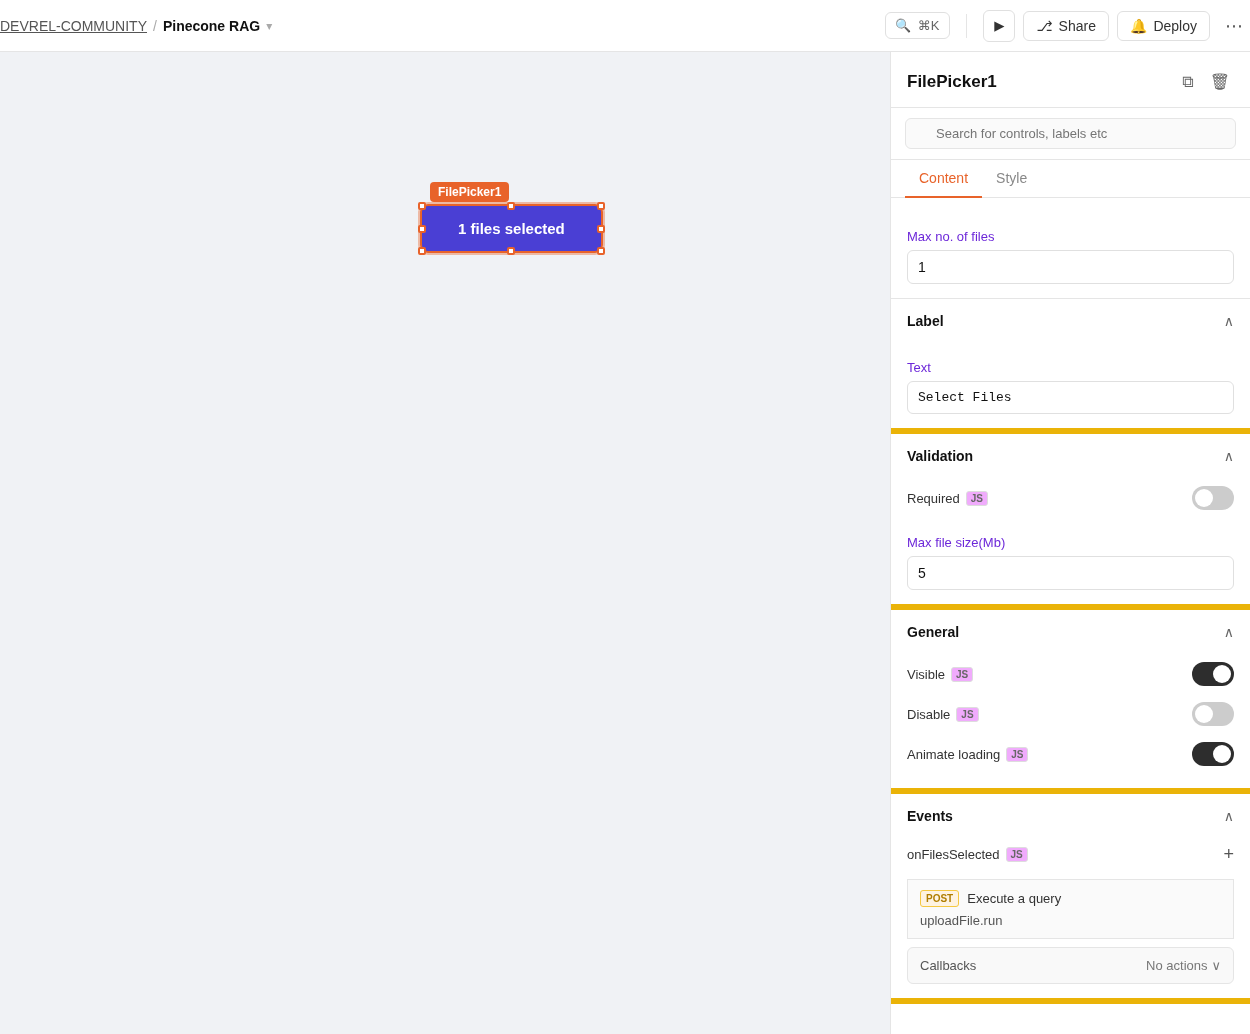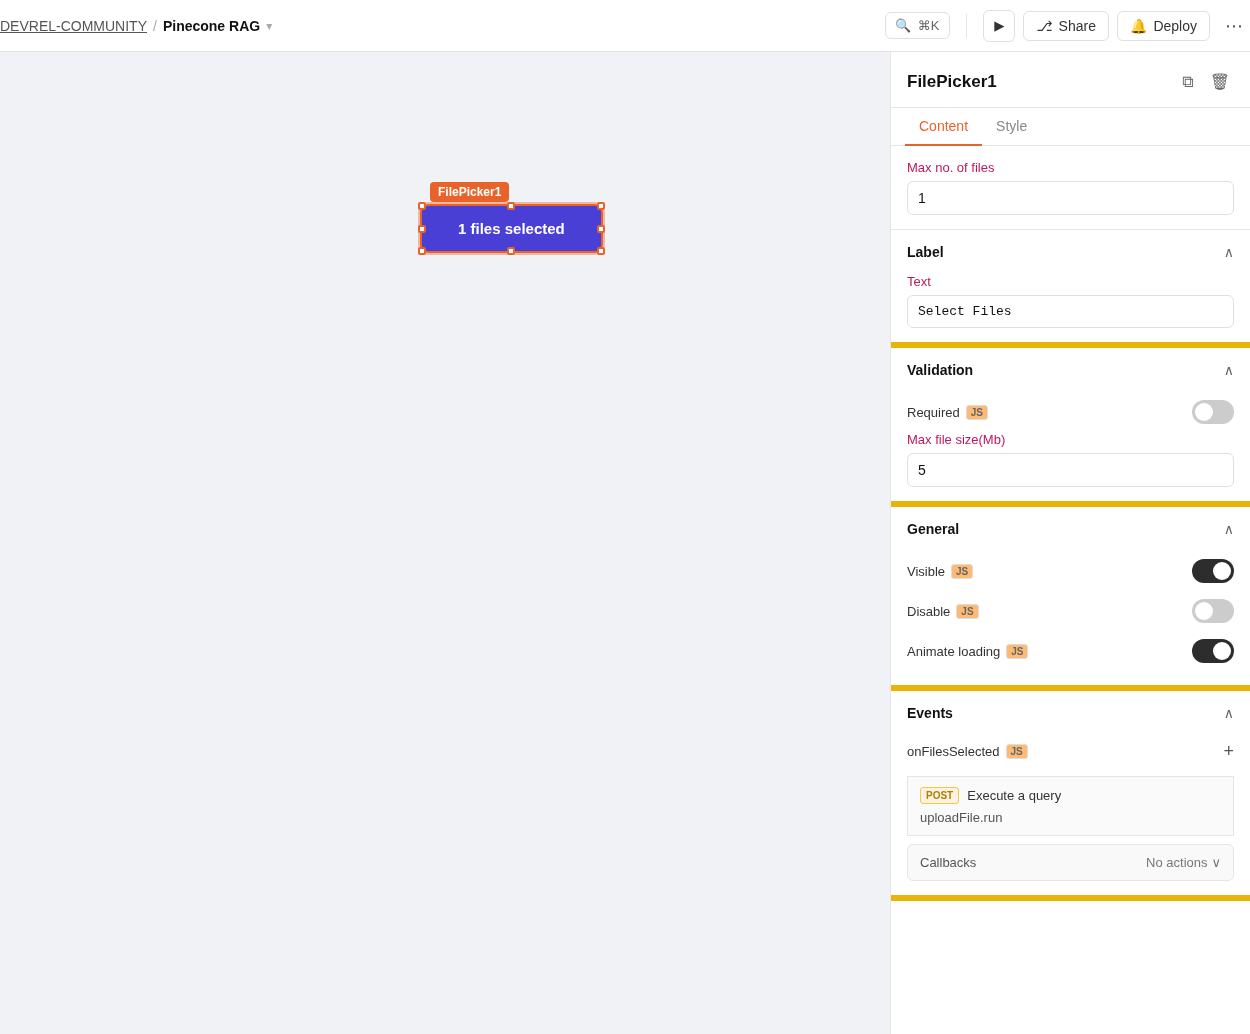--- a/index.html
+++ b/index.html
@@ -224,25 +224,26 @@
     }
     .section-chevron {
       color: #666; font-size: 14px;
     }
     .section-content {
       padding: 0 16px 14px;
     }
 
     .field-label {
       font-size: 13px;
-      color: #be185d;
+      color: #6d28d9;
       margin-bottom: 6px;
       display: flex;
       align-items: center;
       gap: 6px;
+      margin-top: 17px;
     }
     .field-input {
       width: 100%;
       padding: 8px 10px;
       border: 1px solid #e0e0e0;
       border-radius: 6px;
       font-size: 14px;
       color: #111;
       background: #fff;
     }
@@ -259,21 +260,21 @@
       padding: 8px 0;
     }
     .toggle-label {
       font-size: 13px;
       color: #333;
       display: flex;
       align-items: center;
       gap: 6px;
     }
     .js-badge {
-      background: #fdba74;
+      background: #f0abfc;
       border: 1px solid #ddd;
       border-radius: 3px;
       font-size: 10px;
       font-weight: 600;
       color: #666;
       padding: 1px 4px;
     }
     .toggle {
       width: 42px;
       height: 24px;
@@ -435,20 +436,26 @@
       <div class="panel-header-actions">
         <button class="panel-header-btn">
           <span>⧉</span>
         </button>
         <button class="panel-header-btn">
           <span>🗑</span>
         </button>
       </div>
     </div>
 
+    <div class="panel-search">
+      <div class="panel-search-wrap">
+        <span class="search-icon">🔍</span>
+        <input class="panel-search-input" type="text" placeholder="Search for controls, labels etc" style="">
+      </div>
+    </div>
 
     <div class="panel-tabs">
       <div class="panel-tab active">
         <span>Content</span>
       </div>
       <div class="panel-tab">
         <span>Style</span>
       </div>
     </div>
 

